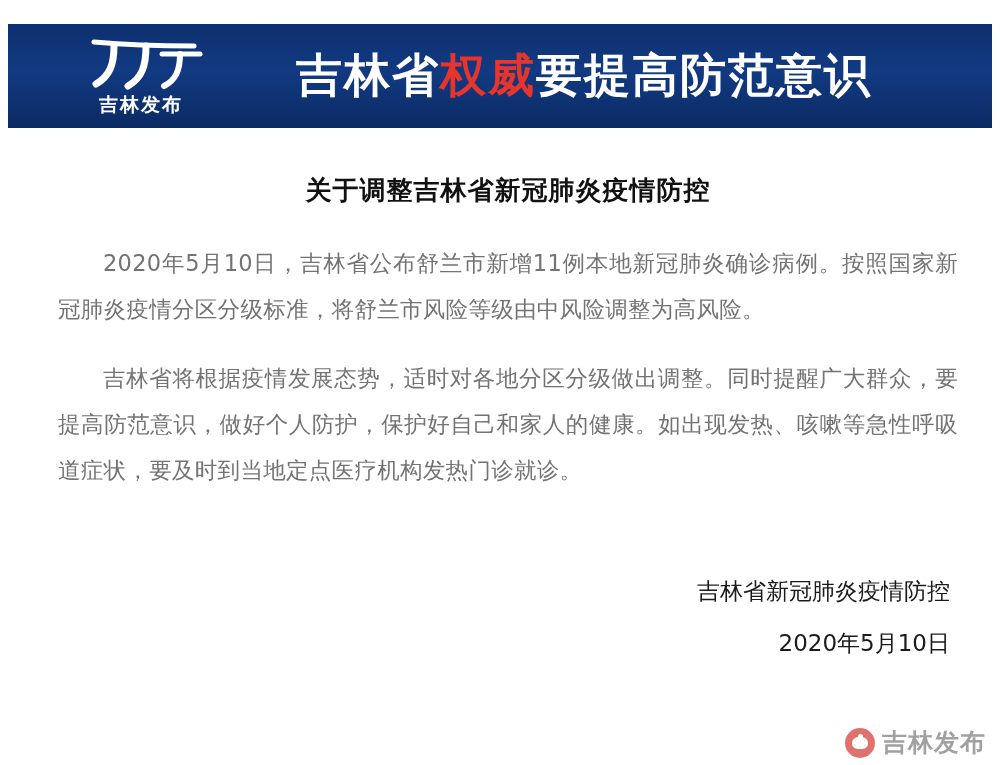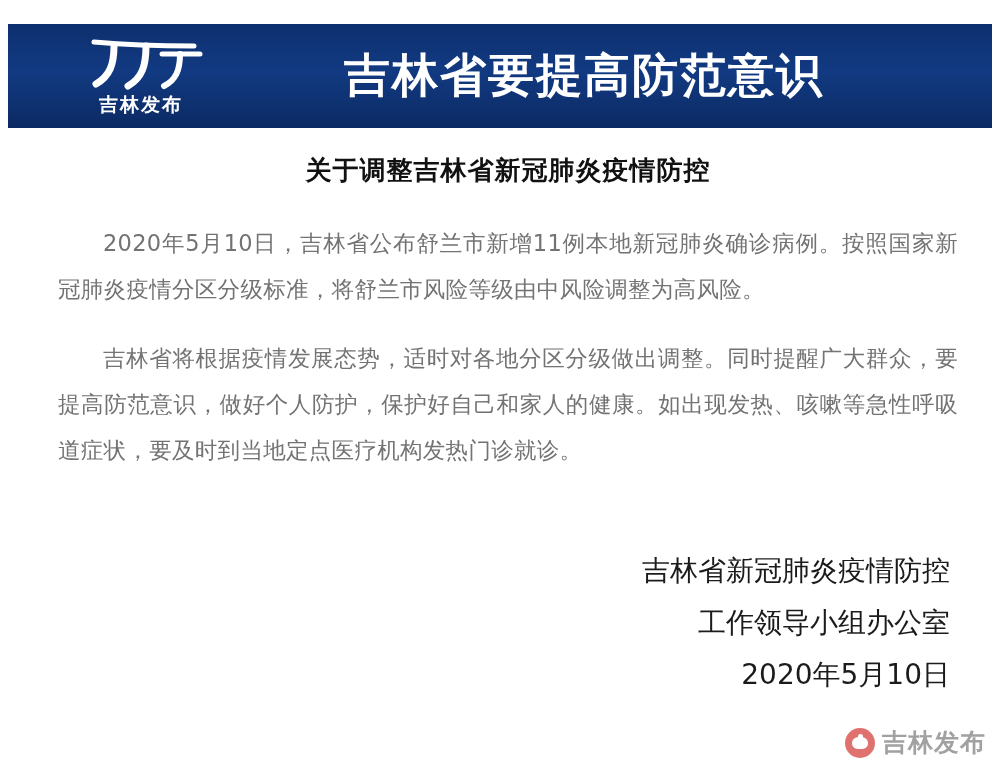--- a/index.html
+++ b/index.html
@@ -78,21 +78,21 @@
     white-space: nowrap;
   }
   .banner-title .hl {
     color: #e8352c;
   }
 
   
   .doc {
     position: absolute;
     left: 58px;
-    top: 142px;
+    top: 162px;
     width: 900px;
   }
   .doc-title {
     text-align: center;
     font-size: 26px;
     font-weight: bold;
     line-height: 56px;
     color: #111111;
     font-family: "DejaVu Sans", "Liberation Sans", sans-serif;
     letter-spacing: 1px;
@@ -103,21 +103,21 @@
     line-height: 46px;
     text-align: justify;
     text-indent: 2em;
     color: #737373;
     font-family: "DejaVu Sans", "Liberation Sans", sans-serif;
     letter-spacing: 0.3px;
   }
   .signature {
     margin-top: 72px;
     text-align: right;
-    font-size: 28px;
+    font-size: 23px;
     line-height: 52px;
     color: #1b1b1b;
     font-family: "DejaVu Sans", "Liberation Sans", sans-serif;
     padding-right: 8px;
   }
   .signature div {
     white-space: nowrap;
   }
 
   
@@ -180,36 +180,36 @@
           <path d="M70 12 C70 32, 66 44, 52 52" stroke="#ffffff" stroke-width="7" fill="none" stroke-linecap="round"></path>
           <path d="M86 20 C100 20, 112 20, 124 20" stroke="#ffffff" stroke-width="5" fill="none" stroke-linecap="round"></path>
           <path d="M104 20 C104 36, 100 46, 88 52" stroke="#ffffff" stroke-width="6" fill="none" stroke-linecap="round"></path>
         </svg>
       </div>
       <div class="logo-text">吉林发布</div>
     </div>
 
     <div class="banner-title">
       <span>吉林省</span>
+        <span class="hl">权威</span>
         <span>要提高防范意识</span>
     </div>
 
   </div>
 </div>
 
 <div class="doc">
 
   <div class="doc-title">关于调整吉林省新冠肺炎疫情防控</div>
 
   <p class="doc-para">2020年5月10日，吉林省公布舒兰市新增11例本地新冠肺炎确诊病例。按照国家新冠肺炎疫情分区分级标准，将舒兰市风险等级由中风险调整为高风险。</p>
   <p class="doc-para">吉林省将根据疫情发展态势，适时对各地分区分级做出调整。同时提醒广大群众，要提高防范意识，做好个人防护，保护好自己和家人的健康。如出现发热、咳嗽等急性呼吸道症状，要及时到当地定点医疗机构发热门诊就诊。</p>
 
   <div class="signature">
     <div>吉林省新冠肺炎疫情防控</div>
-    <div>工作领导小组办公室</div>
     <div>2020年5月10日</div>
   </div>
 
 </div>
 
 <div class="watermark">
   <div class="wm-badge"></div>
   <div class="wm-text">吉林发布</div>
 </div>
 

